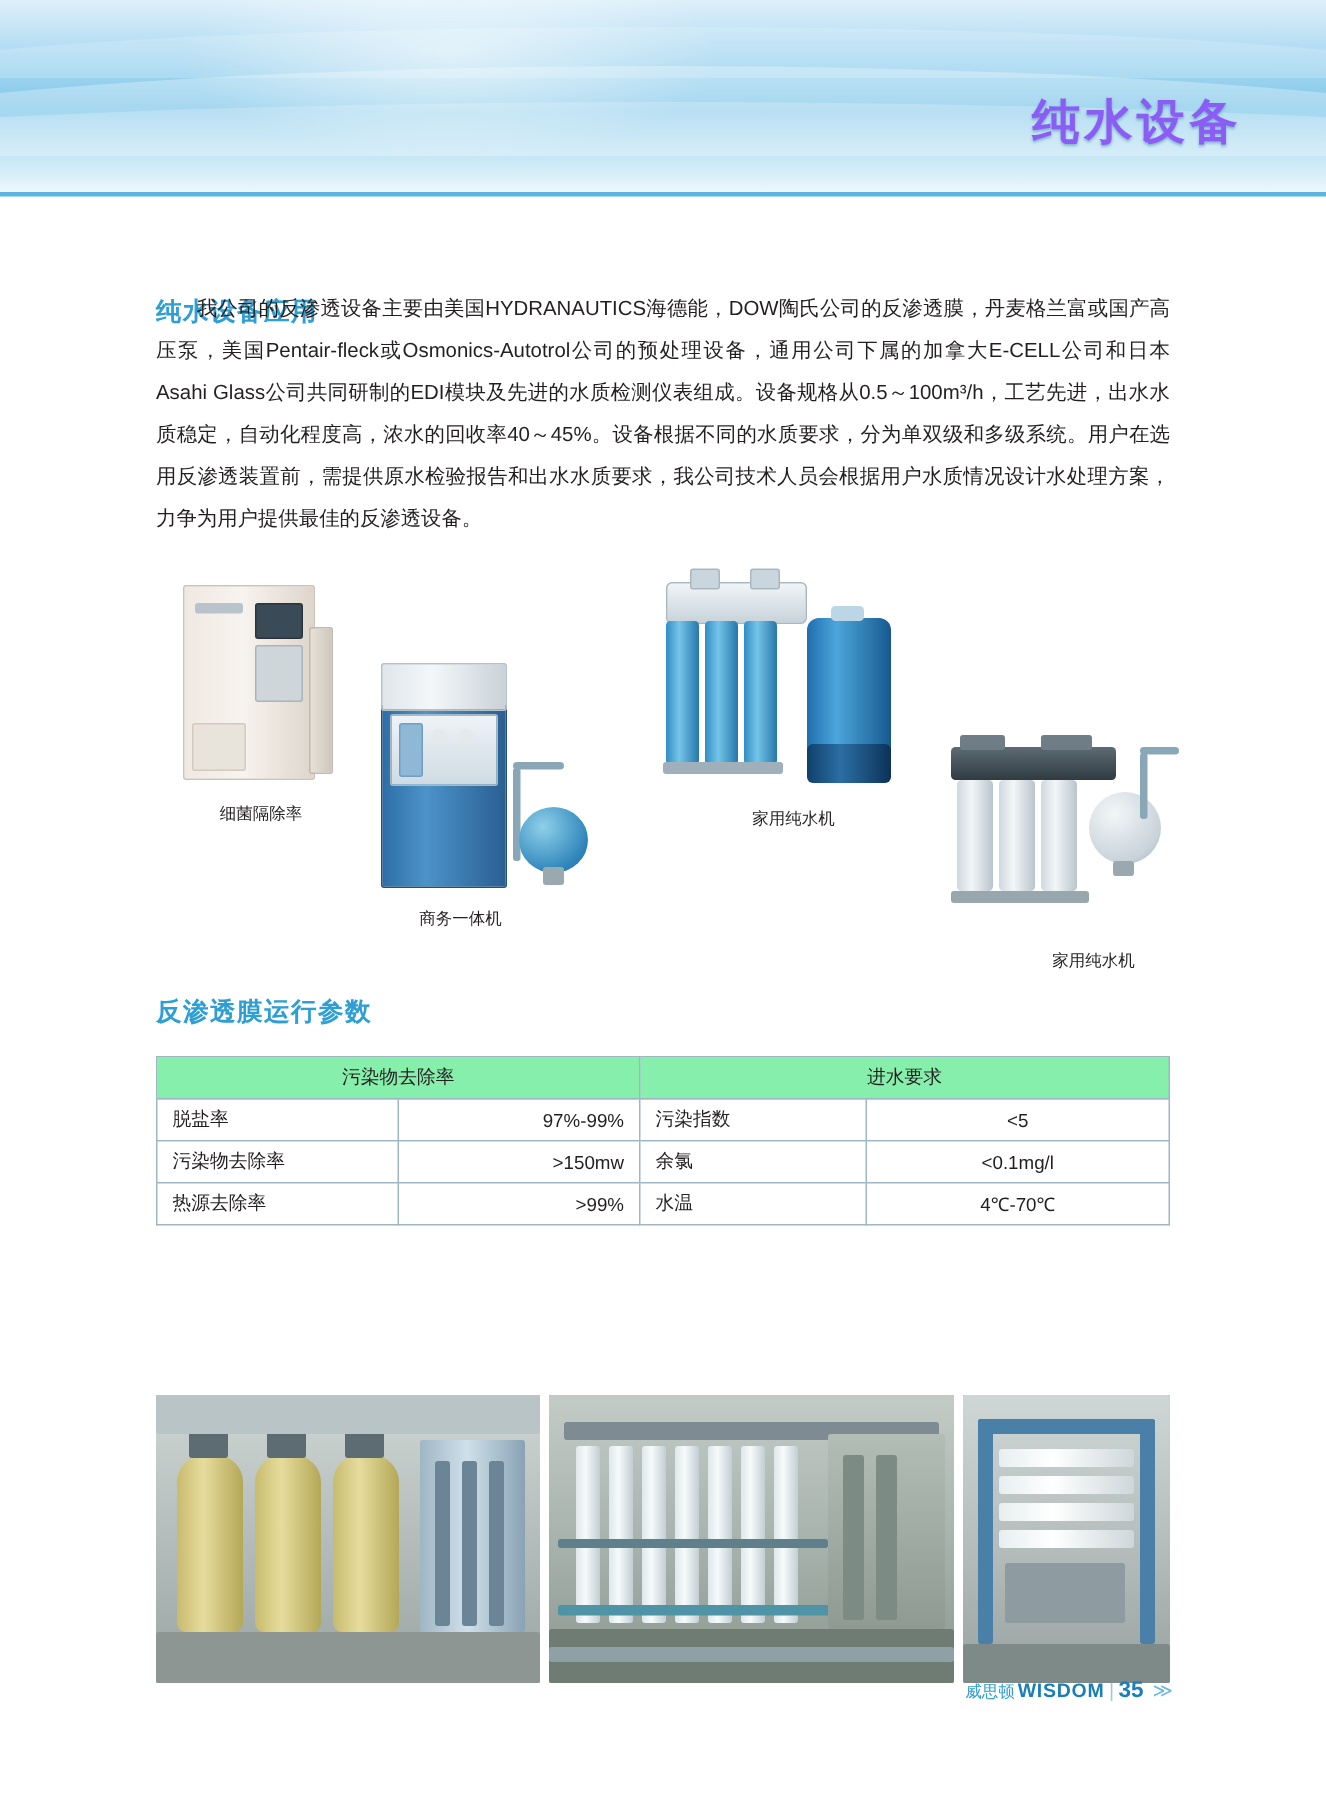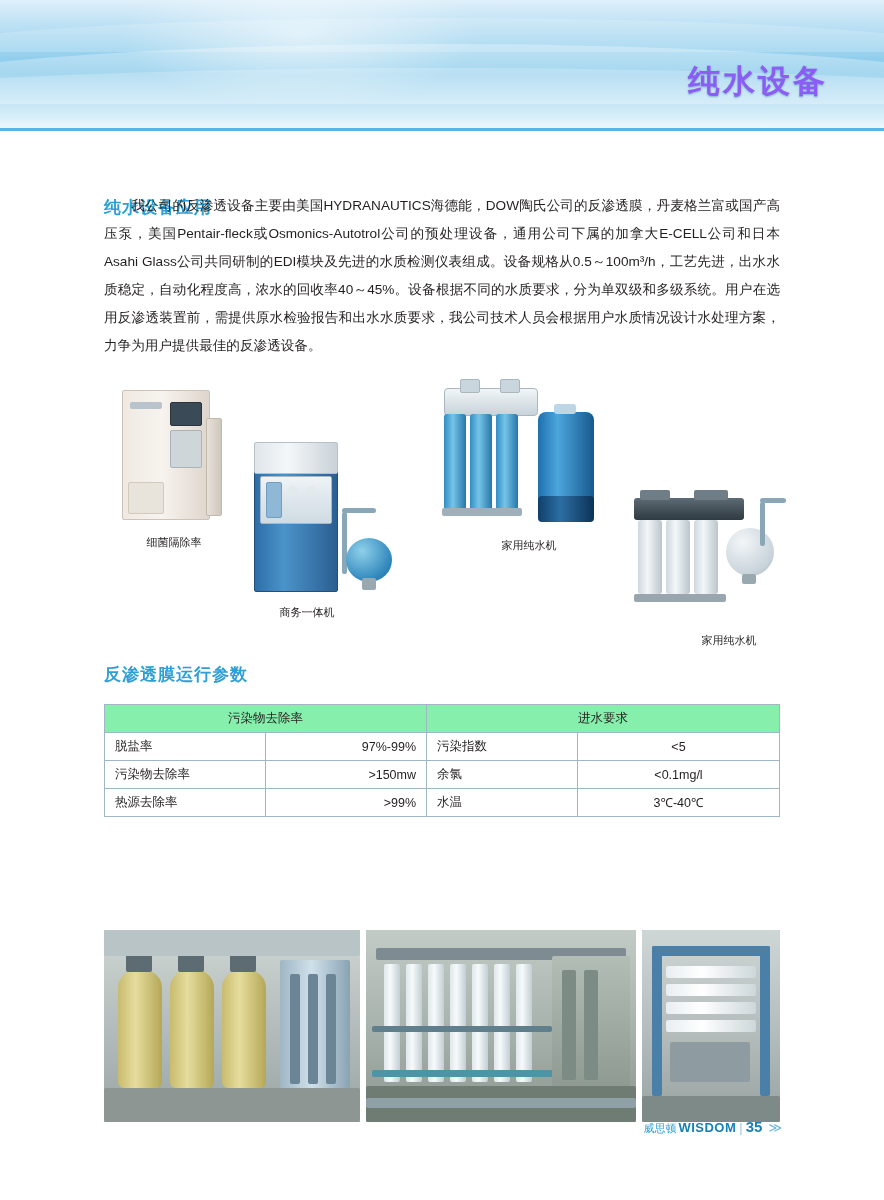--- a/index.html
+++ b/index.html
@@ -254,21 +254,21 @@
     <tr>
       <td class="label">污染物去除率</td>
       <td class="value">&gt;150mw</td>
       <td class="label2">余氯</td>
       <td class="value2">&lt;0.1mg/l</td>
     </tr>
     <tr>
       <td class="label">热源去除率</td>
       <td class="value">&gt;99%</td>
       <td class="label2">水温</td>
-      <td class="value2">3℃-40℃</td>
+      <td class="value2">4℃-70℃</td>
     </tr>
   </tbody>
 </table>
 
 <div class="photos">
 
   <div class="photo p1">
     <div class="box" style="left:0; top:0; width:256px; height:192px; background:linear-gradient(180deg,#cfd6d4 0%,#b6bfbd 45%,#9aa5a3 100%);"></div>
     <div class="box" style="left:14px; top:40px; width:44px; height:118px; border-radius:18px 18px 6px 6px; background:linear-gradient(90deg,#c8bb6e,#e6dc9d 40%,#b4a757);"></div>
     <div class="box" style="left:66px; top:40px; width:44px; height:118px; border-radius:18px 18px 6px 6px; background:linear-gradient(90deg,#c8bb6e,#e6dc9d 40%,#b4a757);"></div>

